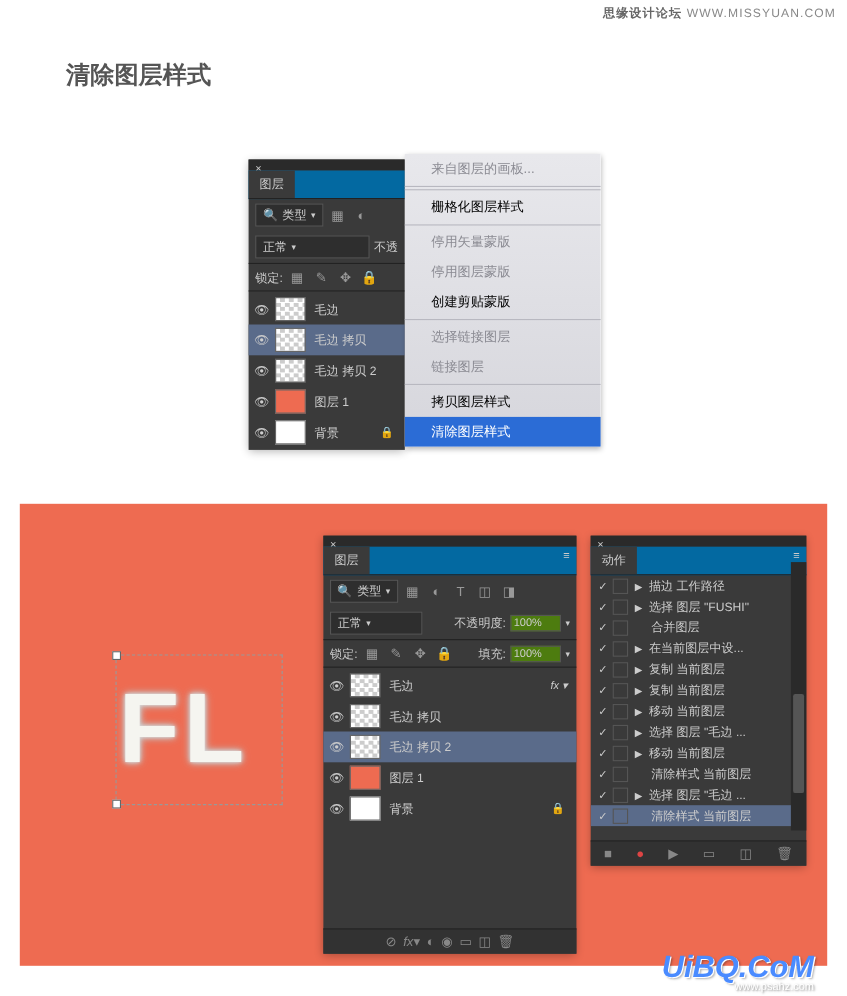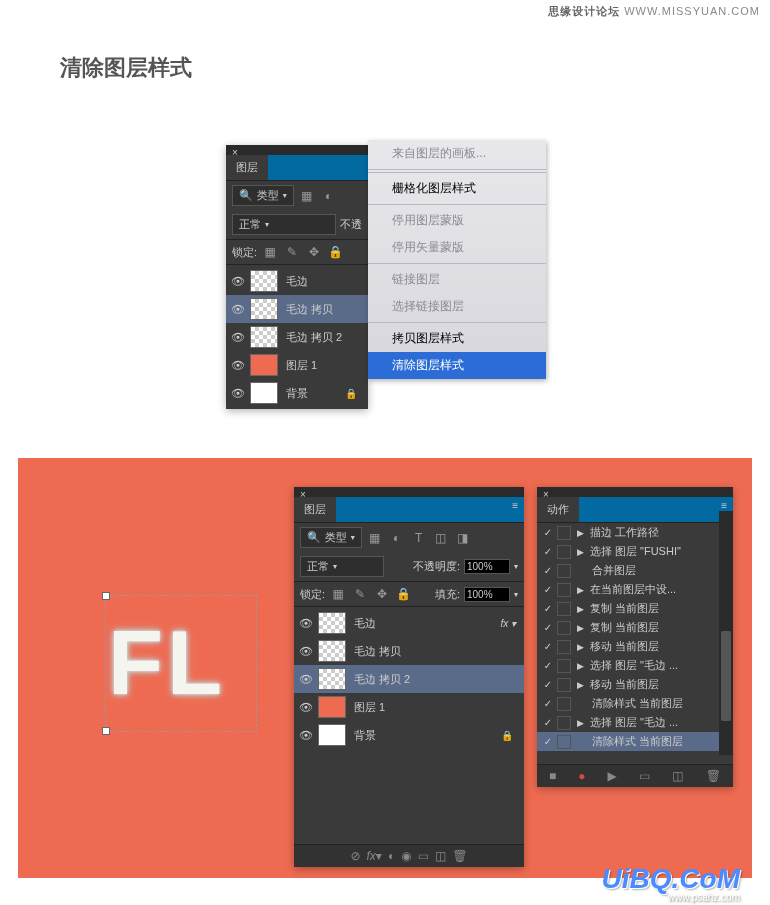--- a/index.html
+++ b/index.html
@@ -35,21 +35,21 @@
 .sel-handle{position:absolute;width:6px;height:6px;background:#fff;border:1px solid #666}
 .actions-panel{width:196px}
 .action-row{display:flex;align-items:center;padding:2px 4px;font-size:11px;gap:2px}
 .action-row.selected{background:#5a6b8a}
 .check{width:14px;text-align:center;font-size:10px}
 .sq{width:12px;height:12px;border:1px solid #555;display:inline-block}
 .play-tri{font-size:9px;margin:0 4px}
 .action-label{flex:1;white-space:nowrap;overflow:hidden;text-overflow:ellipsis}
 .panel-footer{display:flex;align-items:center;padding:4px;gap:6px;border-top:1px solid #222;background:#323232;font-size:12px;color:#888;justify-content:center}
 .panel-footer.actions{justify-content:space-around}
-.percent-input{background:#000000;border:1px solid #555;width:40px;font-size:10px;color:#ccc;padding:1px 2px}
+.percent-input{background:#4d7c0f;border:1px solid #555;width:40px;font-size:10px;color:#ccc;padding:1px 2px}
 .watermark{position:absolute;right:30px;bottom:10px;font-size:28px;font-weight:900;color:#4a8bff;font-style:italic;text-shadow:1px 1px 0 #fff,2px 2px 2px rgba(0,0,0,.3)}
 .watermark-sub{position:absolute;right:30px;bottom:2px;font-size:10px;color:#fff;text-shadow:1px 1px 2px rgba(0,0,0,.5)}
 .fx{margin-left:auto;font-style:italic;font-size:10px;padding-right:4px}
 .lock-icon{margin-left:auto;font-size:10px;padding-right:6px}
 .scrollbar{position:absolute;right:0;top:24px;bottom:32px;width:14px;background:#2a2a2a}
 .scroll-thumb{position:absolute;width:10px;left:2px;background:#555;border-radius:2px}
 </style>
 </head>
 <body>
 
@@ -122,25 +122,26 @@
       </div>
     </div>
 </div>
 
 <div class="context-menu" style="left:368px;top:140px" id="ctxmenu">
     <div class="menu-item disabled">来自图层的画板...</div>
     <div class="menu-sep"></div>
     <div class="menu-sep"></div>
     <div class="menu-item">栅格化图层样式</div>
     <div class="menu-sep"></div>
+    <div class="menu-item disabled">停用矢量蒙版</div>
     <div class="menu-item disabled">停用图层蒙版</div>
-    <div class="menu-item disabled">停用矢量蒙版</div>
-    <div class="menu-sep"></div>
+    <div class="menu-item">创建剪贴蒙版</div>
+    <div class="menu-sep"></div>
+    <div class="menu-item disabled">选择链接图层</div>
     <div class="menu-item disabled">链接图层</div>
-    <div class="menu-item disabled">选择链接图层</div>
     <div class="menu-sep"></div>
     <div class="menu-item">拷贝图层样式</div>
     <div class="menu-item highlighted">清除图层样式</div>
   </div>
 
 <div class="orange-section"></div>
 <div class="fluffy-text">FL</div>
 <div class="sel-box" style="left:105px;top:595px;width:150px;height:135px"></div>
 <div class="sel-handle" style="left:102px;top:592px"></div>
 <div class="sel-handle" style="left:102px;top:727px"></div>

